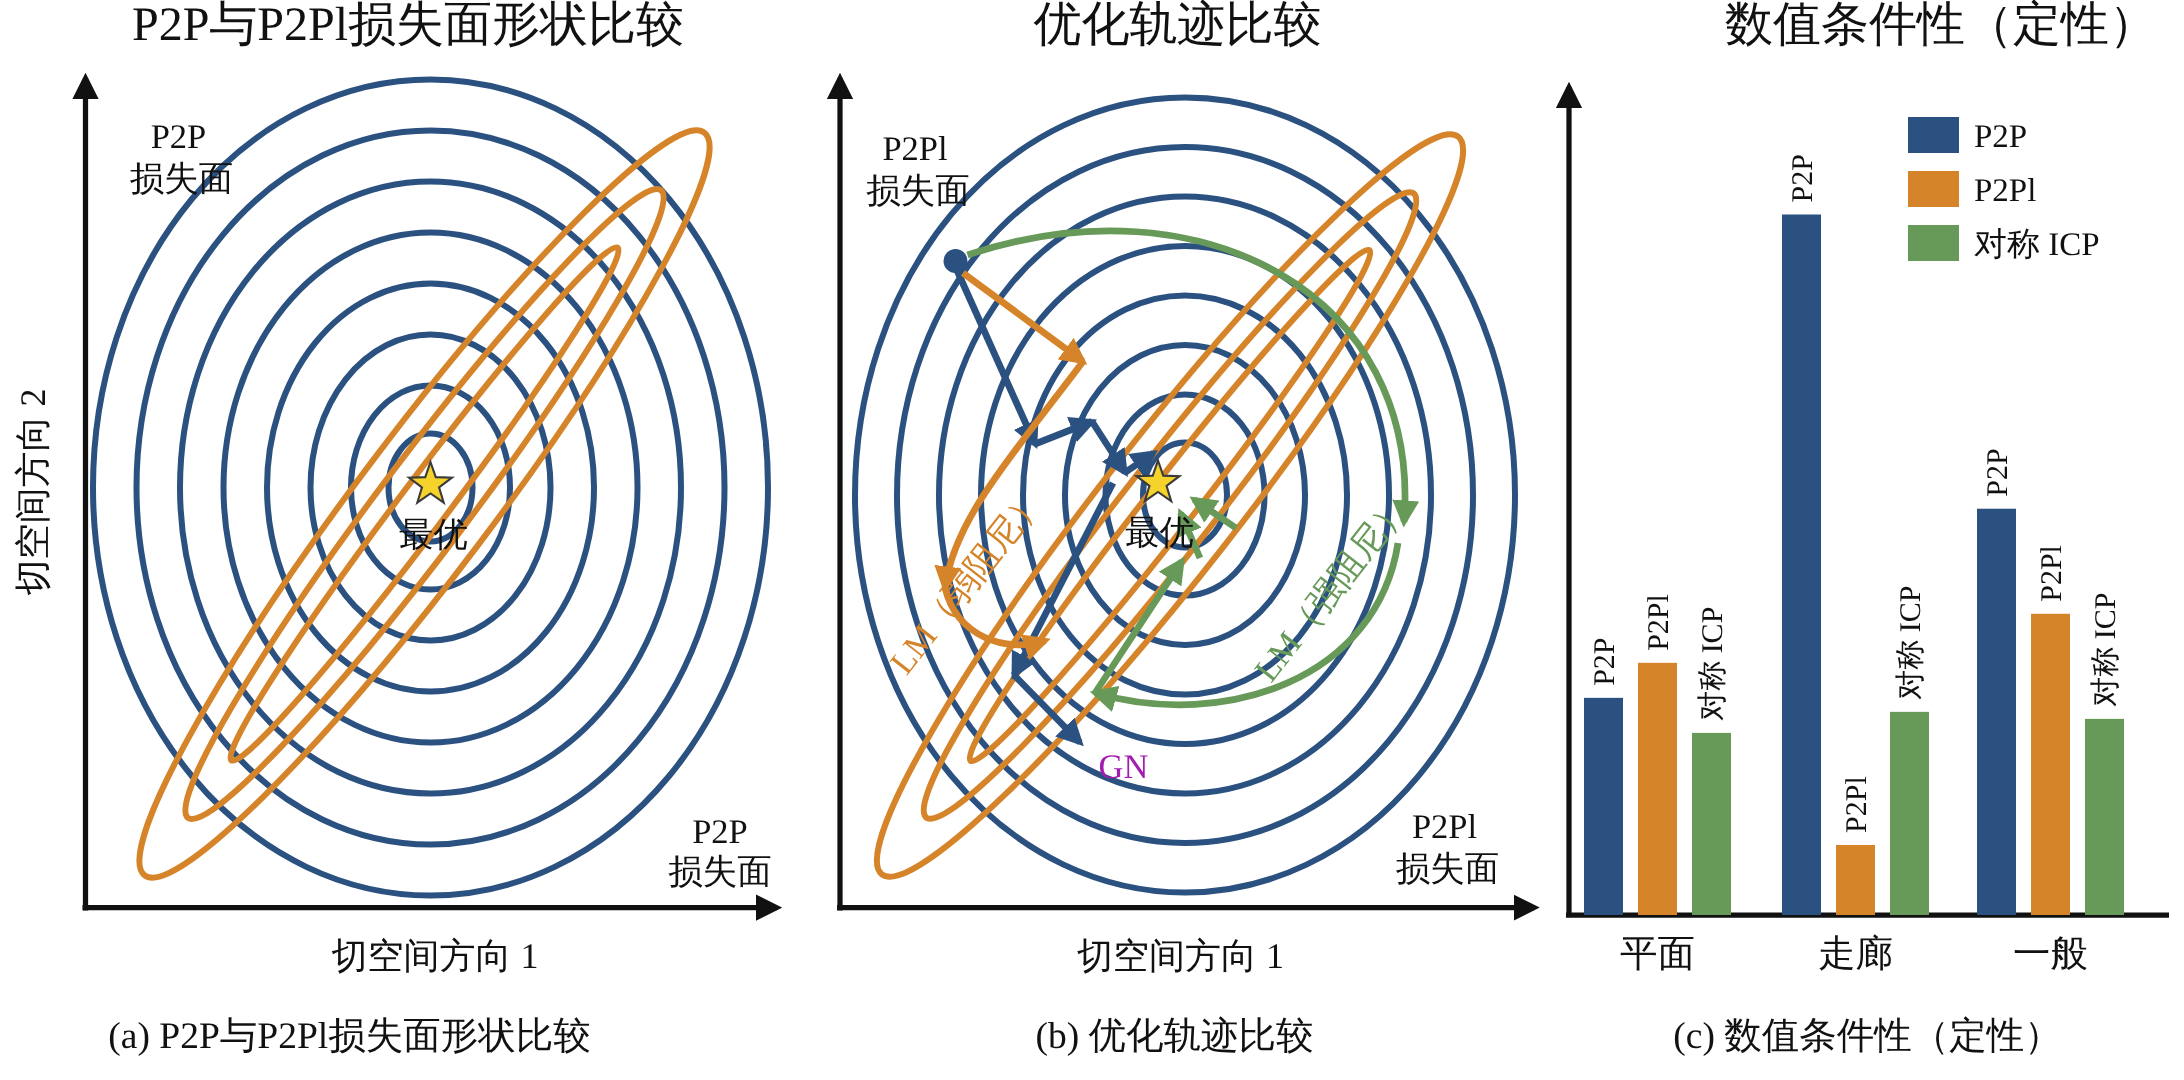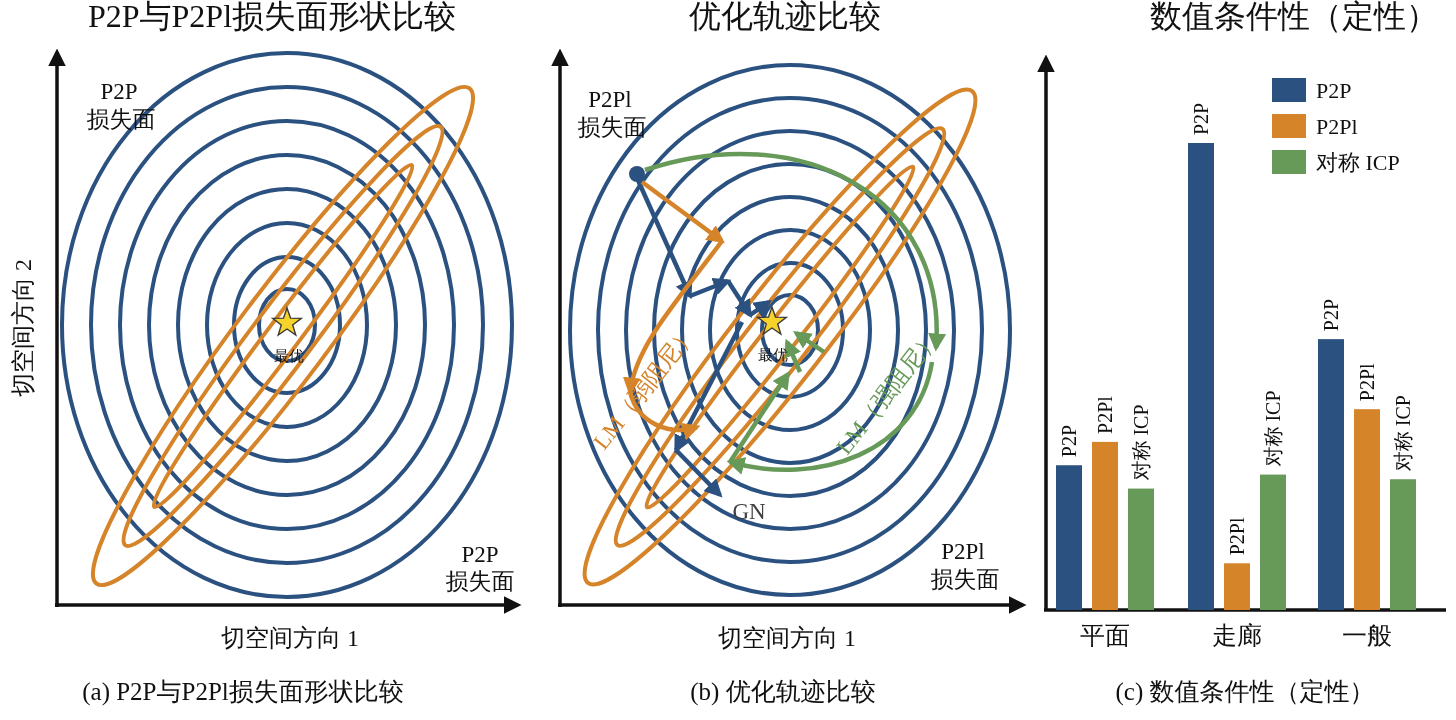--- a/index.html
+++ b/index.html
@@ -5,25 +5,25 @@
   html,body{margin:0;padding:0;background:#fff;}
   #fig{position:relative;width:1456px;height:720px;background:#ffffff;overflow:hidden;
        font-family:"Liberation Serif","DejaVu Serif",serif;color:#111;}
   #fig svg{position:absolute;left:0;top:0;}
   #fig svg text{fill:#111;font-family:"Liberation Serif","DejaVu Serif",serif;}
   .lbl{position:absolute;transform:translate(-50%,-50%);white-space:nowrap;color:#111;line-height:1.15;}
   .title{font-size:32px;}
   .caption{font-size:25px;}
   .axis{font-size:24px;}
   .inplot{font-size:23px;text-align:center;}
-  .opt{font-size:15px;}
+  .opt{font-size:23px;}
   .traj{font-size:23px;}
   .rot90{transform:translate(-50%,-50%) rotate(-90deg);}
   .rot52{transform:translate(-50%,-50%) rotate(-52deg);}
-  .c-blue{color:#404040;}
+  .c-blue{color:#a21caf;}
   .c-orange{color:#d68429;}
   .c-green{color:#679a58;}
 </style>
 </head>
 <body>
 
 <div id="fig">
 
   <svg width="1456" height="720" viewBox="0 0 1456 720">
     <defs>
@@ -158,17 +158,17 @@
   <div class="lbl inplot" style="left:963px;top:552px">P2Pl</div>
   <div class="lbl inplot" style="left:965px;top:580px">损失面</div>
 
   <div class="lbl opt" style="left:289px;top:357px">最优</div>
   <div class="lbl opt" style="left:773px;top:356px">最优</div>
 
   <div class="lbl traj c-blue" style="left:749px;top:512px">GN</div>
   <div class="lbl traj c-orange rot52" style="left:645px;top:388px">LM（弱阻尼）</div>
   <div class="lbl traj c-green rot52" style="left:888px;top:393px">LM（强阻尼）</div>
 
-  <div class="lbl caption" style="left:243px;top:692px">(a) P2P与P2Pl损失面形状比较</div>
+  <div class="lbl caption" style="left:233px;top:692px">(a) P2P与P2Pl损失面形状比较</div>
   <div class="lbl caption" style="left:1245px;top:692px">(c) 数值条件性（定性）</div>
   <div class="lbl caption" style="left:783px;top:692px">(b) 优化轨迹比较</div>
 
 </div>
 
 </body></html>

